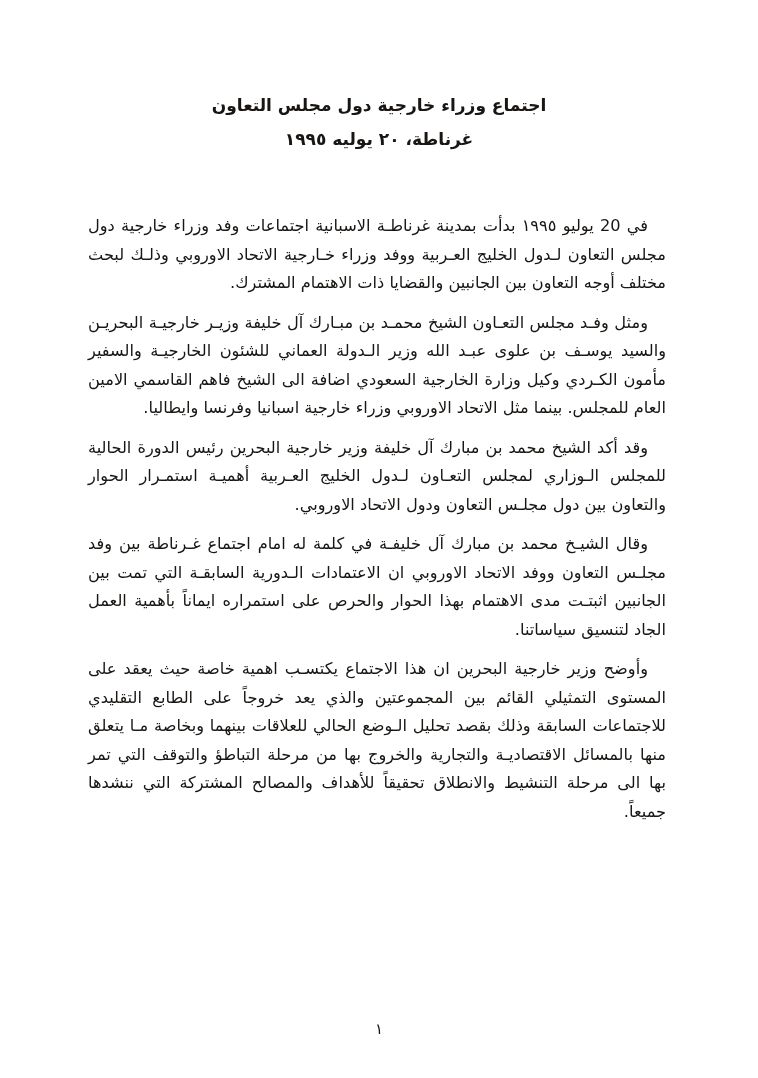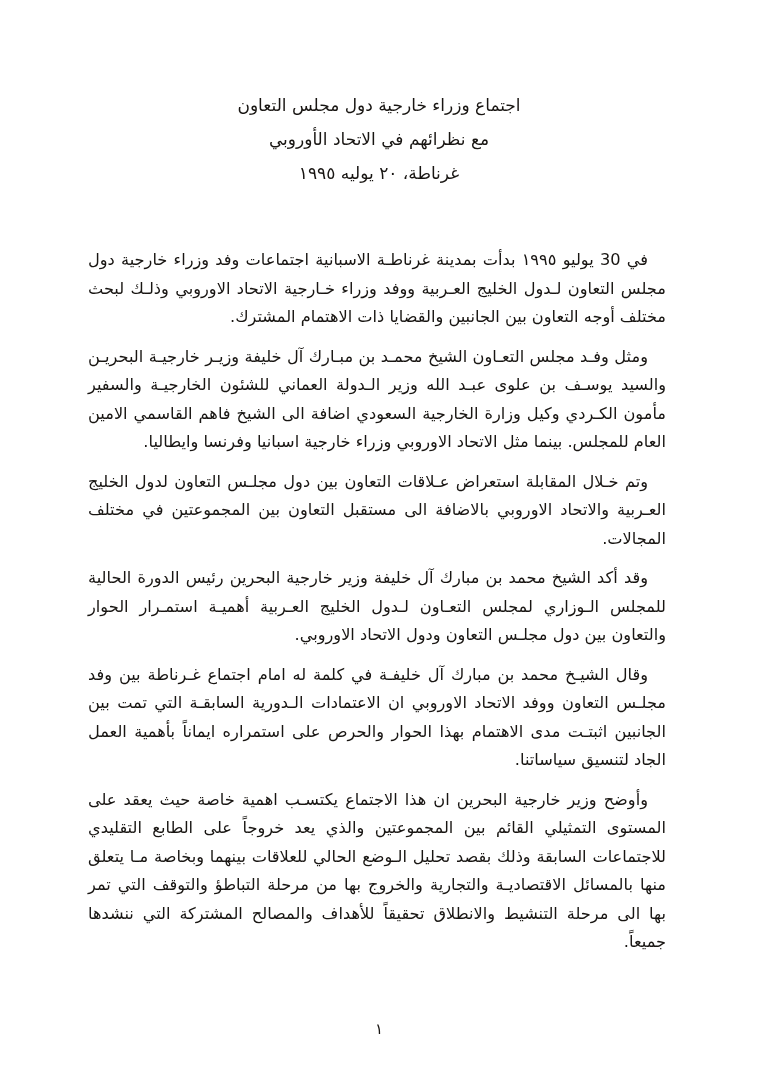--- a/index.html
+++ b/index.html
@@ -17,21 +17,21 @@
     font-family: "DejaVu Sans", sans-serif;
     color: #181512;
     direction: rtl;
     overflow: hidden;
   }
   .title-block {
     padding-top: 88px;
     text-align: center;
   }
   .title-line {
-    font-weight: 400;
+    font-weight: 700;
     font-size: 17px;
     line-height: 34px;
     letter-spacing: 0.2px;
   }
   .body-block {
     margin: 56px 92px 0 88px;
     font-size: 16.2px;
     line-height: 28.5px;
     text-align: justify;
     text-justify: inter-word;
@@ -52,28 +52,26 @@
     color: #181512;
   }
 </style>
 </head>
 <body>
 
 <div class="page">
 
   <header class="title-block">
     <div class="title-line">اجتماع وزراء خارجية دول مجلس التعاون</div>
-    <div class="title-line">مع نظرائهم في الاتحاد الأوروبي</div>
     <div class="title-line">غرناطة، ٢٠ يوليه ١٩٩٥</div>
   </header>
 
   <main class="body-block">
-    <p class="para">في 30 يوليو ١٩٩٥ بدأت بمدينة غرناطـة الاسبانية اجتماعات وفد وزراء خارجية دول مجلس التعاون لـدول الخليج العـربية ووفد وزراء خـارجية الاتحاد الاوروبي وذلـك لبحث مختلف أوجه التعاون بين الجانبين والقضايا ذات الاهتمام المشترك.</p>
+    <p class="para">في 20 يوليو ١٩٩٥ بدأت بمدينة غرناطـة الاسبانية اجتماعات وفد وزراء خارجية دول مجلس التعاون لـدول الخليج العـربية ووفد وزراء خـارجية الاتحاد الاوروبي وذلـك لبحث مختلف أوجه التعاون بين الجانبين والقضايا ذات الاهتمام المشترك.</p>
     <p class="para">ومثل وفـد مجلس التعـاون الشيخ محمـد بن مبـارك آل خليفة وزيـر خارجيـة البحريـن والسيد يوسـف بن علوى عبـد الله وزير الـدولة العماني للشئون الخارجيـة والسفير مأمون الكـردي وكيل وزارة الخارجية السعودي اضافة الى الشيخ فاهم القاسمي الامين العام للمجلس. بينما مثل الاتحاد الاوروبي وزراء خارجية اسبانيا وفرنسا وايطاليا.</p>
-    <p class="para">وتم خـلال المقابلة استعراض عـلاقات التعاون بين دول مجلـس التعاون لدول الخليج العـربية والاتحاد الاوروبي بالاضافة الى مستقبل التعاون بين المجموعتين في مختلف المجالات.</p>
     <p class="para">وقد أكد الشيخ محمد بن مبارك آل خليفة وزير خارجية البحرين رئيس الدورة الحالية للمجلس الـوزاري لمجلس التعـاون لـدول الخليج العـربية أهميـة استمـرار الحوار والتعاون بين دول مجلـس التعاون ودول الاتحاد الاوروبي.</p>
     <p class="para">وقال الشيـخ محمد بن مبارك آل خليفـة في كلمة له امام اجتماع غـرناطة بين وفد مجلـس التعاون ووفد الاتحاد الاوروبي ان الاعتمادات الـدورية السابقـة التي تمت بين الجانبين اثبتـت مدى الاهتمام بهذا الحوار والحرص على استمراره ايماناً بأهمية العمل الجاد لتنسيق سياساتنا.</p>
     <p class="para">وأوضح وزير خارجية البحرين ان هذا الاجتماع يكتسـب اهمية خاصة حيث يعقد على المستوى التمثيلي القائم بين المجموعتين والذي يعد خروجاً على الطابع التقليدي للاجتماعات السابقة وذلك بقصد تحليل الـوضع الحالي للعلاقات بينهما وبخاصة مـا يتعلق منها بالمسائل الاقتصاديـة والتجارية والخروج بها من مرحلة التباطؤ والتوقف التي تمر بها الى مرحلة التنشيط والانطلاق تحقيقاً للأهداف والمصالح المشتركة التي ننشدها جميعاً.</p>
   </main>
 
   <footer class="page-footer">
     <span class="page-number">١</span>
   </footer>
 
 </div>

